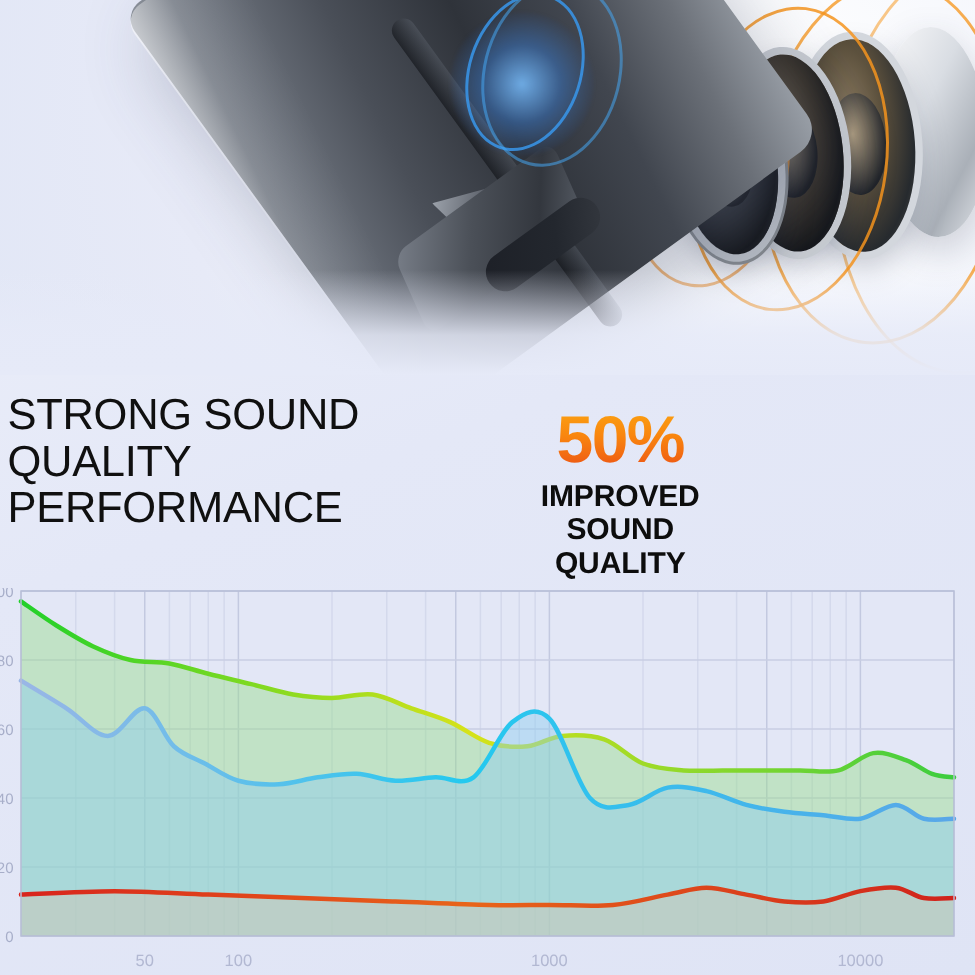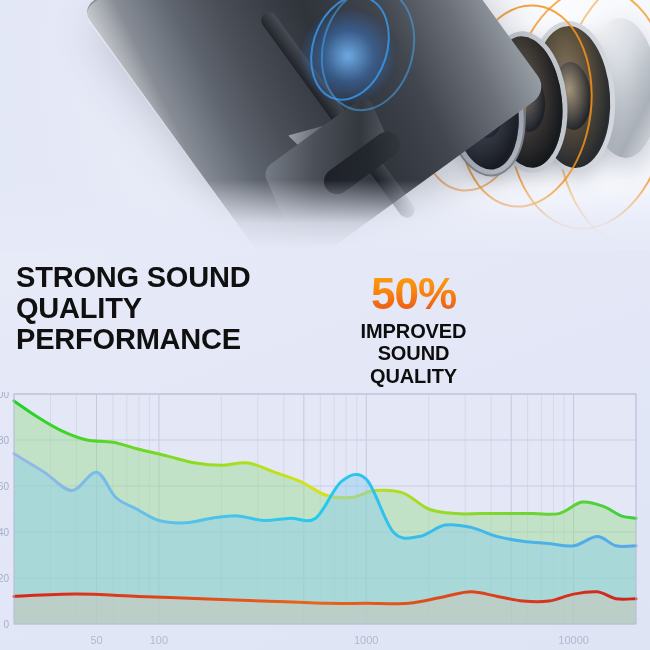--- a/index.html
+++ b/index.html
@@ -164,26 +164,26 @@
 
   
   .mid {
     position: absolute;
     left: 0; top: 250px;
     width: 650px;
     height: 142px;
   }
   .headline {
     position: absolute;
-    left: 16px;
+    left: 5px;
     top: 12px;
     width: 300px;
     font-size: 29px;
     line-height: 1.07;
-    font-weight: bold;
+    font-weight: normal;
     color: #101010;
     letter-spacing: -0.2px;
   }
   .stats {
     position: absolute;
     left: 349px;
     top: 22px;
     width: 310px;
     display: flex;
     justify-content: flex-end;

